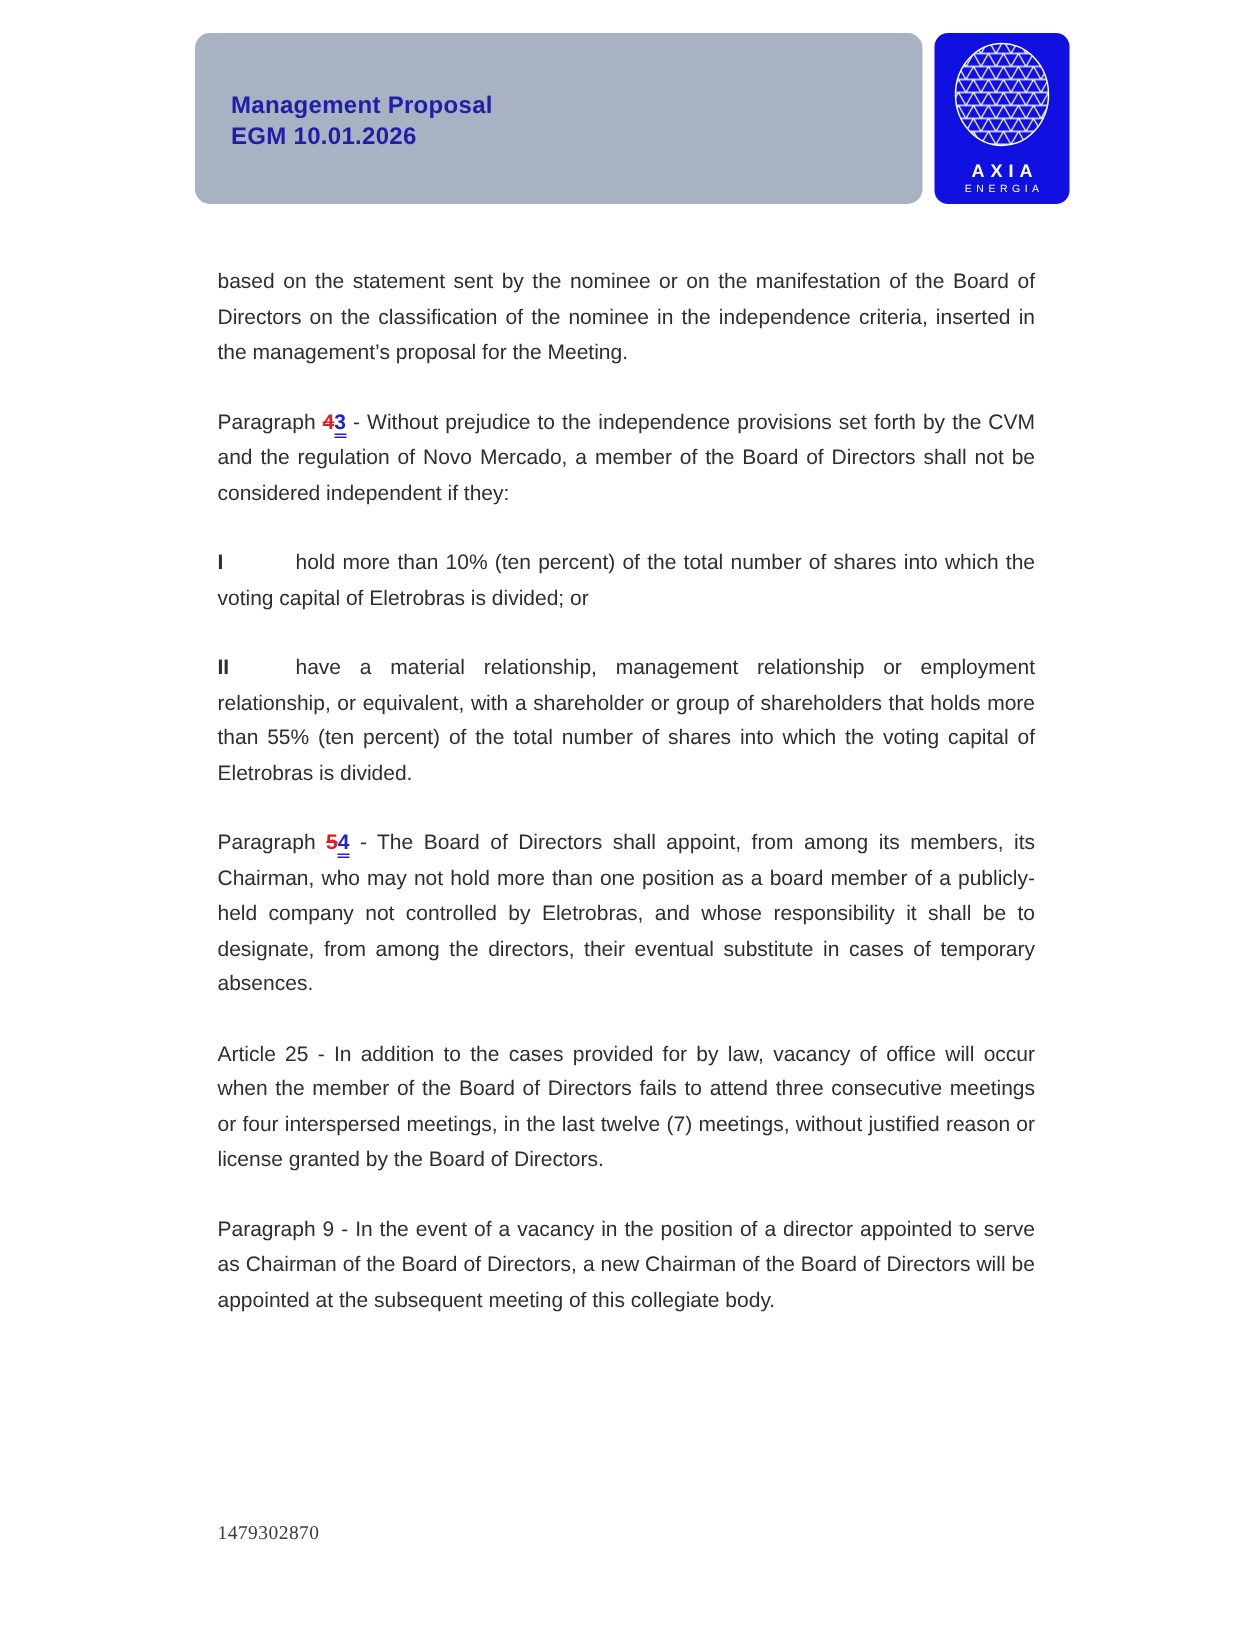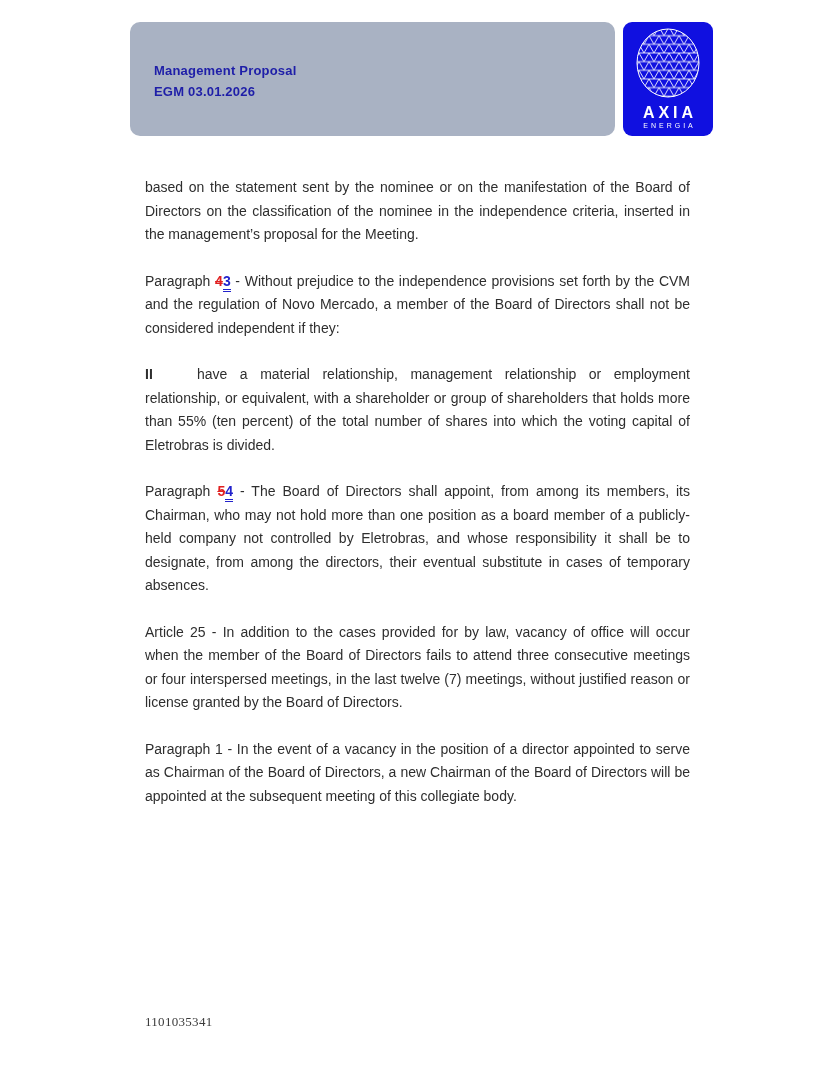--- a/index.html
+++ b/index.html
@@ -16,41 +16,41 @@
   .banner {
     position: absolute;
     left: 130px; top: 22px;
     width: 485px; height: 114px;
     background: #a9b2c3;
     border-radius: 10px;
   }
   .banner-text {
     position: absolute;
     left: 24px; top: 38px;
-    font-size: 13px;
+    font-size: 16px;
     font-weight: bold;
     color: #1e1ea8;
     line-height: 21px;
     letter-spacing: 0.2px;
   }
   .logo-box {
     position: absolute;
     left: 623px; top: 22px;
     width: 90px; height: 114px;
     background: #1010e0;
     border-radius: 9px;
     display: flex;
     flex-direction: column;
     align-items: center;
   }
   .logo-sphere { margin-top: 5px; }
   .logo-brand {
     color: #ffffff;
     font-weight: bold;
-    font-size: 16px;
+    font-size: 12px;
     letter-spacing: 4px;
     line-height: 16px;
     margin-top: 2px;
     padding-left: 4px; 
   }
   .logo-subbrand {
     color: #ffffff;
     font-size: 7px;
     letter-spacing: 3px;
     line-height: 10px;
@@ -96,21 +96,21 @@
   }
 </style>
 </head>
 <body>
 
 <div class="page">
 
   <div class="banner">
     <div class="banner-text">
       <div>Management Proposal</div>
-      <div>EGM 03.01.2026</div>
+      <div>EGM 10.01.2026</div>
     </div>
   </div>
 
   <div class="logo-box">
     <span class="logo-sphere">
       <svg width="68" height="72" viewBox="0 0 68 72">
         <defs>
           <pattern id="trimesh" width="10" height="8.66" patternUnits="userSpaceOnUse">
             <path d="M0,8.66 L5,0 L10,8.66 M0,0 H10 M0,8.66 H10" stroke="#ffffff" stroke-width="0.9" fill="none" opacity="0.95"></path>
           </pattern>
@@ -127,27 +127,28 @@
     <span class="logo-brand">AXIA</span>
     <span class="logo-subbrand">ENERGIA</span>
   </div>
 
   <div class="content">
 
     <p class="para"><span>based on the statement sent by the nominee or on the manifestation of the Board of Directors on the classification of the nominee in the independence criteria, inserted in the management’s proposal for the Meeting.</span></p>
 
     <p class="para"><span class="bold">Paragraph</span> <span class="deleted">4</span><span class="inserted">3</span> <span class="bold">-</span> <span>Without prejudice to the independence provisions set forth by the CVM and the regulation of Novo Mercado, a member of the Board of Directors shall not be considered independent if they:</span></p>
 
+    <p class="para"><span class="item-marker">I</span><span>hold more than 10% (ten percent) of the total number of shares into which the voting capital of Eletrobras is divided; or</span></p>
 
     <p class="para"><span class="item-marker">II</span><span>have a material relationship, management relationship or employment relationship, or equivalent, with a shareholder or group of shareholders that holds more than 55% (ten percent) of the total number of shares into which the voting capital of Eletrobras is divided.</span></p>
 
     <p class="para"><span class="bold">Paragraph</span> <span class="deleted">5</span><span class="inserted">4</span> <span class="bold">-</span> <span>The Board of Directors shall appoint, from among its members, its Chairman, who may not hold more than one position as a board member of a publicly- held company not controlled by Eletrobras, and whose responsibility it shall be to designate, from among the directors, their eventual substitute in cases of temporary absences.</span></p>
 
     <p class="para"><span class="bold">Article 25 -</span> <span>In addition to the cases provided for by law, vacancy of office will occur when the member of the Board of Directors fails to attend three consecutive meetings or four interspersed meetings, in the last twelve (7) meetings, without justified reason or license granted by the Board of Directors.</span></p>
 
-    <p class="para"><span class="bold">Paragraph 1 -</span> <span>In the event of a vacancy in the position of a director appointed to serve as Chairman of the Board of Directors, a new Chairman of the Board of Directors will be appointed at the subsequent meeting of this collegiate body.</span></p>
+    <p class="para"><span class="bold">Paragraph 9 -</span> <span>In the event of a vacancy in the position of a director appointed to serve as Chairman of the Board of Directors, a new Chairman of the Board of Directors will be appointed at the subsequent meeting of this collegiate body.</span></p>
 
 
   </div>
 
-  <div class="footer">1101035341</div>
+  <div class="footer">1479302870</div>
 
 </div>
 
 </body></html>

